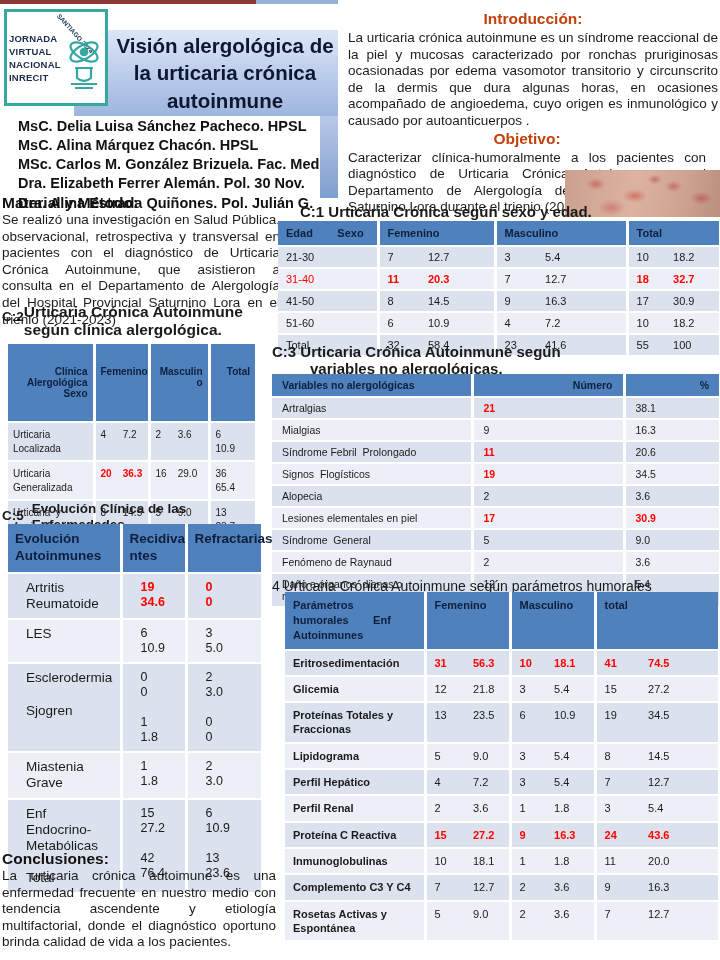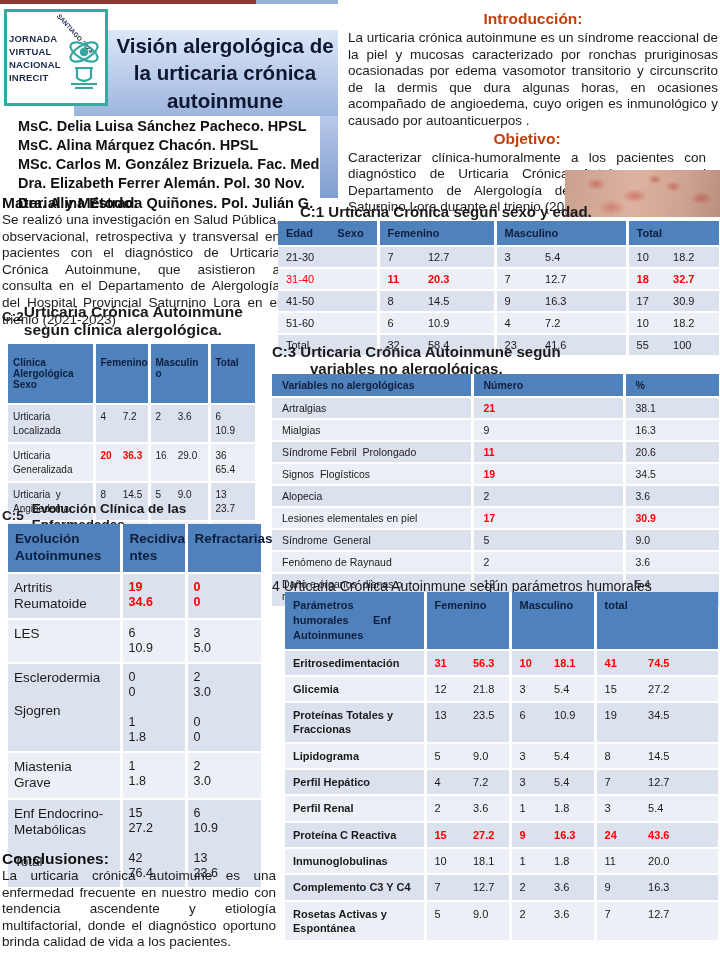--- a/index.html
+++ b/index.html
@@ -80,37 +80,37 @@
   td.red { color:#ff0000; font-weight:bold; }
   tbody tr:nth-child(odd)  td { background:#dbe1ed; }
   tbody tr:nth-child(even) td { background:#ecEFf6; background:#ecf0f6; }
 
   
   .t-c1 { left:278px; top:221px; width:441px; font-size:11px; }
   .t-c1 th { padding:6px 8px; }
   .t-c1 td { padding:4px 8px; }
   
   .t-c2 { left:8px; top:344px; width:247px; font-size:10px; }
-  .t-c2 th { padding:13px 5px; }
+  .t-c2 th { padding:22px 5px;text-align:right; }
   .t-c2 td { padding:5px 5px; line-height:1.35; }
   .t-c2 td.lblcell, .t-c1 td.lblcell { font-weight:normal; }
   
   .t-c3 { left:272px; top:374px; width:447px; font-size:10.5px; }
   .t-c3 th { padding:5px 10px; }
   .t-c3 td { padding:4px 10px; }
-  .t-c3 th.ctr { text-align:left; }
+  .t-c3 th.ctr { text-align:right; }
   
   .t-c4 { left:285px; top:592px; width:433px; font-size:11px; }
   .t-c4 th { padding:6px 8px; line-height:1.35; }
   .t-c4 td { padding:5px 8px; line-height:1.3; }
   .t-c4 td.lblcell { font-weight:bold; }
   
   .t-c5 { left:8px; top:524px; width:253px; font-size:12.5px; }
   .t-c5 th { padding:7px 7px; font-size:13.5px; line-height:1.25; }
-  .t-c5 td { padding:6px 6px; line-height:1.2; }
+  .t-c5 td { padding:6px 18px; line-height:1.2; }
   .t-c5 td.lblcell { font-size:13.5px; }
 
   .conclusiones { left:2px; top:850px; width:274px; }
 </style>
 </head>
 <body>
 
 <div id="poster">
 
   <div class="abs line-red"></div>

